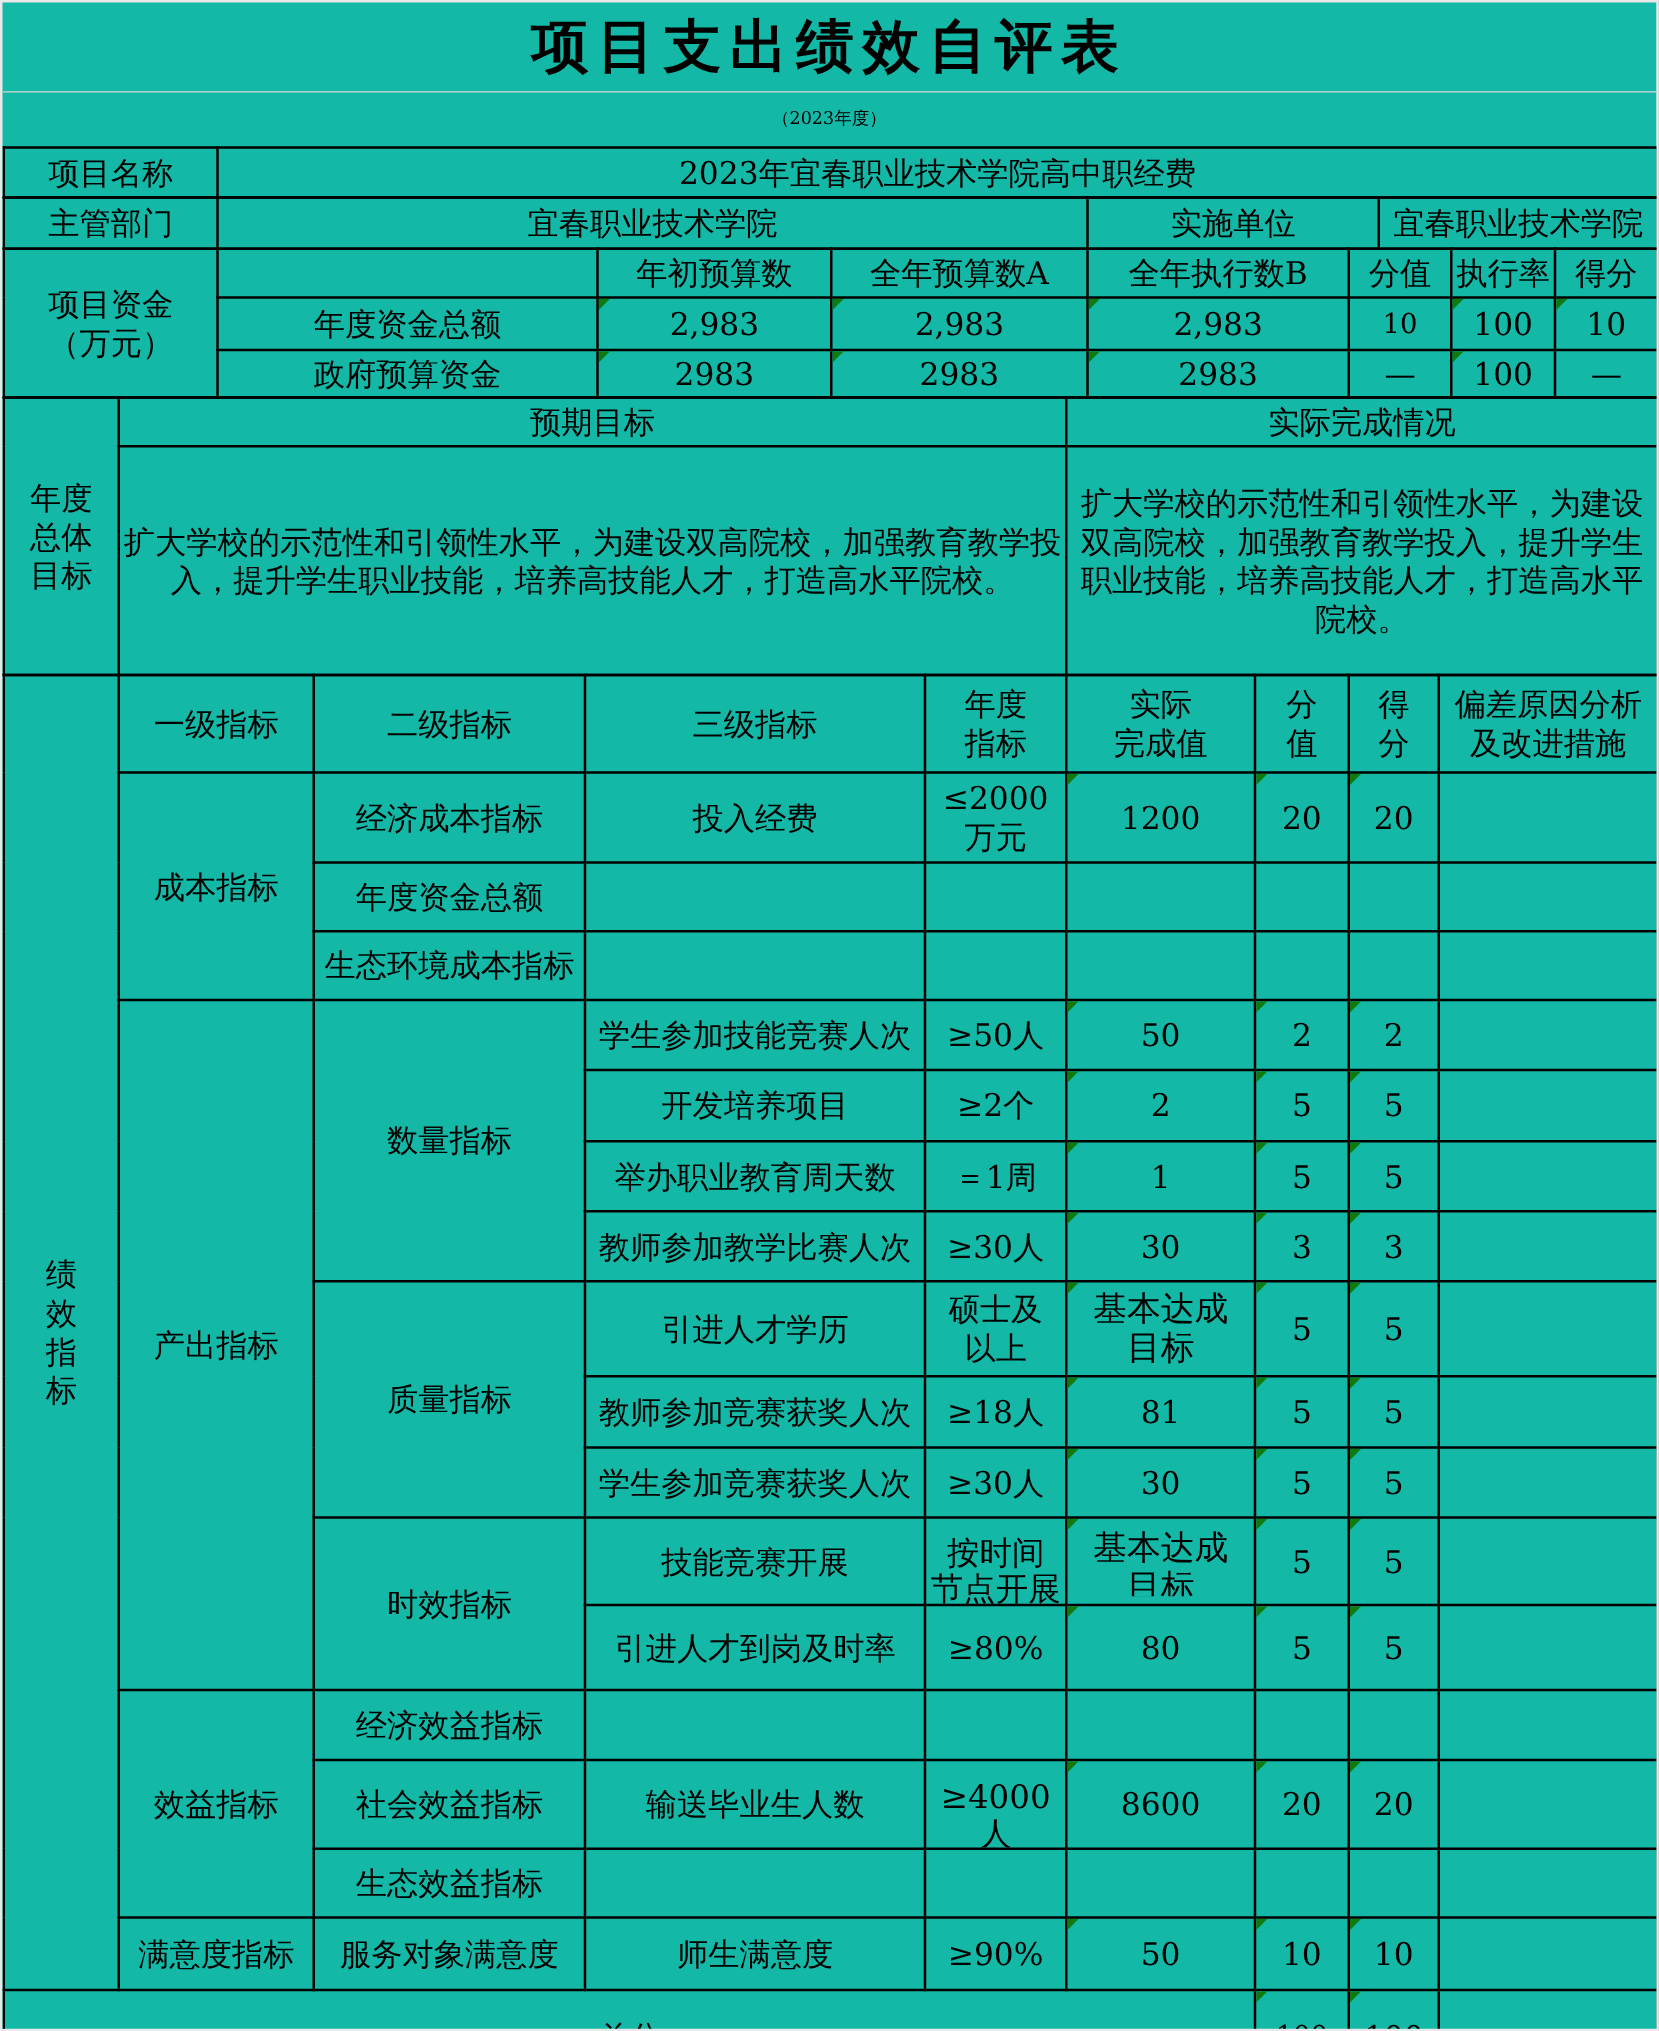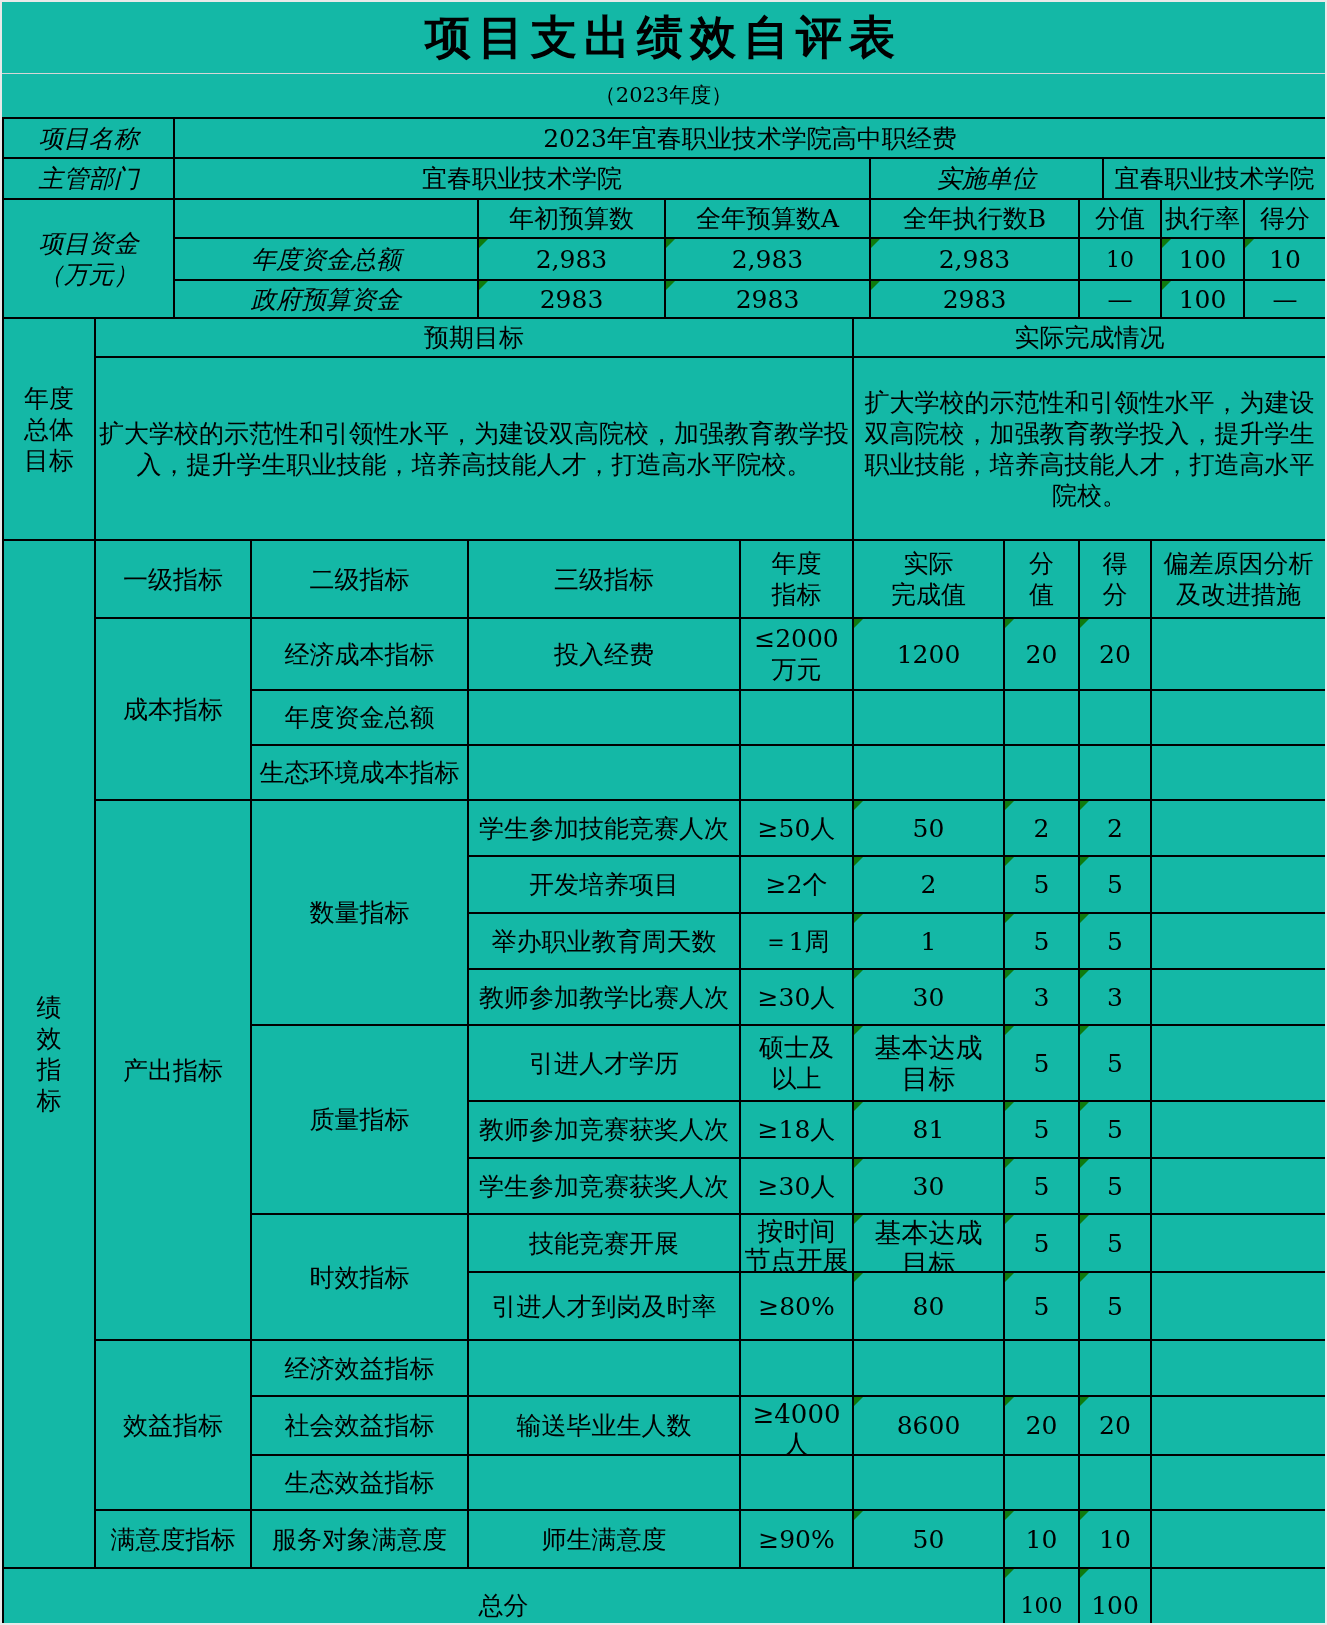--- a/index.html
+++ b/index.html
@@ -1,37 +1,37 @@
 <!DOCTYPE html>
 <html style="--note-color: #0f7b0f;"><head>
 <meta charset="utf-8">
 <style>
   html,body{margin:0;padding:0;background:#dcdcdc;}
   .frame{width:1327px;height:1625px;background:#e9e9e9;box-sizing:border-box;padding:2px;
          font-family:"DejaVu Serif","Liberation Serif",serif;color:#000;}
   .sheet{width:1323px;height:1621px;background:#14b8a6;overflow:hidden;}
   .title{height:71px;line-height:71px;text-align:center;font-size:46px;font-weight:bold;letter-spacing:7px;}
-  .subtitle{height:43px;line-height:43px;text-align:center;font-size:21px;border-top:1px solid #d6d6d6;}
+  .subtitle{height:43px;line-height:43px;text-align:center;font-size:14px;border-top:1px solid #d6d6d6;}
   table.t{border-collapse:collapse;table-layout:fixed;width:1323px;margin-top:-2px;}
   table.t:first-of-type{margin-top:0;}
   .t td{border:2px solid #000;text-align:center;vertical-align:middle;padding:0;
         white-space:pre-line;font-size:25px;line-height:31px;overflow:hidden;}
-  .lbl{font-size:25px;font-style:italic;}
+  .lbl{font-size:25px;}
   .big{font-size:27px;}
   .hdr{font-size:24px;}
   .num{font-size:28px;}
   .sm{font-size:22px !important;}
   .vert{font-size:25px;line-height:44px;}
   .vert4{font-size:26px;line-height:48px;}
   .goaltext{font-size:28px;line-height:40px;padding:0 10px;}
   .lv3{text-align:left;padding-left:5px;}
   .ann{font-size:26px;}
   .clip{vertical-align:top;}
   .clipbox{overflow:hidden;}
-  .cb-ann{height:54px;line-height:29px;font-size:26px;padding-top:2px;}
+  .cb-ann{height:54px;line-height:29px;font-size:26px;padding-top:14px;}
   .cb-act{height:54px;line-height:31px;font-size:27px;padding-top:1px;}
   
   .gm{position:relative;}
   .gm::before{content:"";position:absolute;top:0;left:0;width:0;height:0;
       border-top:9px solid var(--note-color,#0f7b0f);border-right:9px solid transparent;}
 </style>
 </head>
 <body>
 
 <div class="frame">

